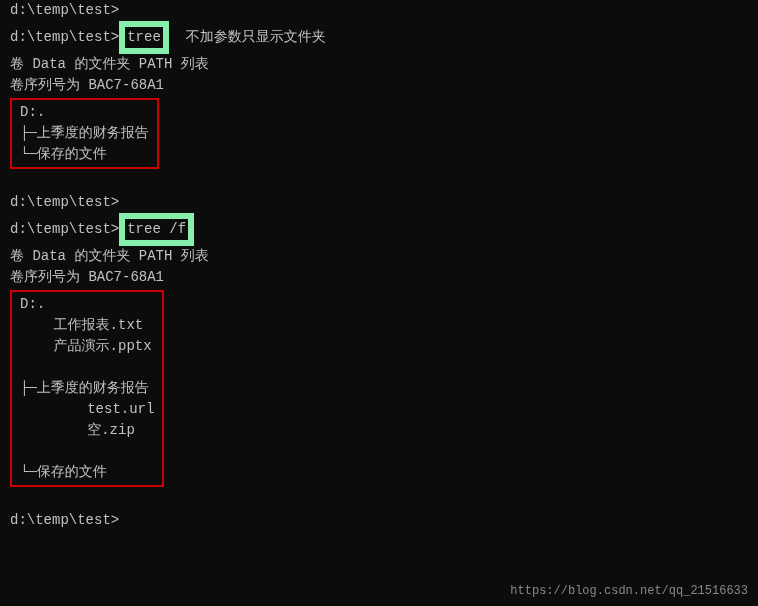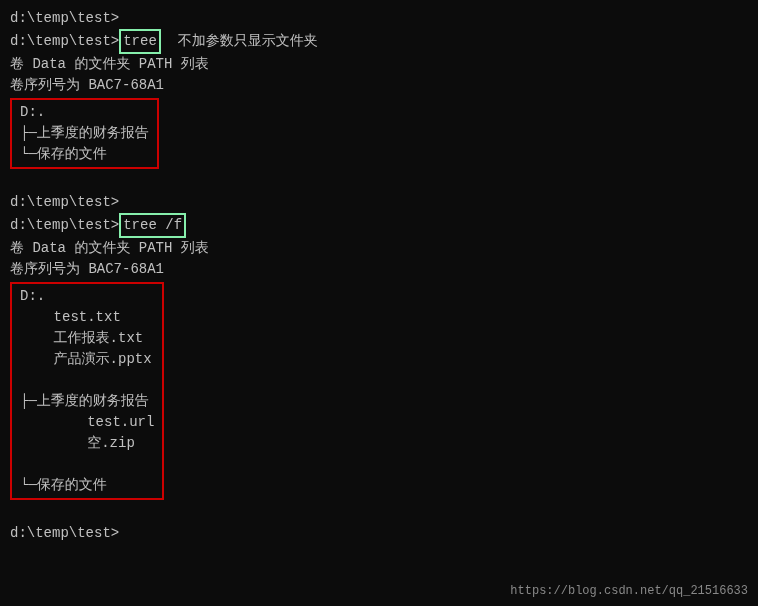--- a/index.html
+++ b/index.html
@@ -7,29 +7,29 @@
       width: 758px;
       height: 606px;
       background-color: #0c0c0c;
       font-family: 'Courier New', Courier, monospace;
       font-size: 14px;
       color: #c0c0c0;
       overflow: hidden;
       position: relative;
     }
     .terminal {
-      padding: 8px 10px;
+      padding: 0 10px;
       line-height: 1.5;
     }
     .line {
       white-space: pre;
       display: block;
     }
     .highlight-box {
-      border: 2px solid #86efac;
+      border: 6px solid #86efac;
       display: inline-block;
       padding: 0 2px;
       background-color: transparent;
     }
     .watermark {
       position: absolute;
       bottom: 8px;
       right: 10px;
       color: #888888;
       font-size: 12px;
@@ -71,21 +71,20 @@
     <span class="gray">d:\temp\test&gt;</span><span class="highlight-box"><span class="gray">tree /f</span></span>
   </div>
 
   
   <div class="line"><span class="gray">卷 Data 的文件夹 PATH 列表</span></div>
   <div class="line"><span class="gray">卷序列号为 BAC7-68A1</span></div>
 
   
   <div style="border:2px solid #cc0000;display:inline-block;padding:2px 8px;margin:2px 0;">
     <div class="line"><span class="gray">D:.</span></div>
-    <div class="line"><span class="gray">    test.txt</span></div>
     <div class="line"><span class="gray">    工作报表.txt</span></div>
     <div class="line"><span class="gray">    产品演示.pptx</span></div>
     <div class="line">&nbsp;</div>
     <div class="line"><span class="gray">├─上季度的财务报告</span></div>
     <div class="line"><span class="gray">        test.url</span></div>
     <div class="line"><span class="gray">        空.zip</span></div>
     <div class="line">&nbsp;</div>
     <div class="line"><span class="gray">└─保存的文件</span></div>
   </div>
 

